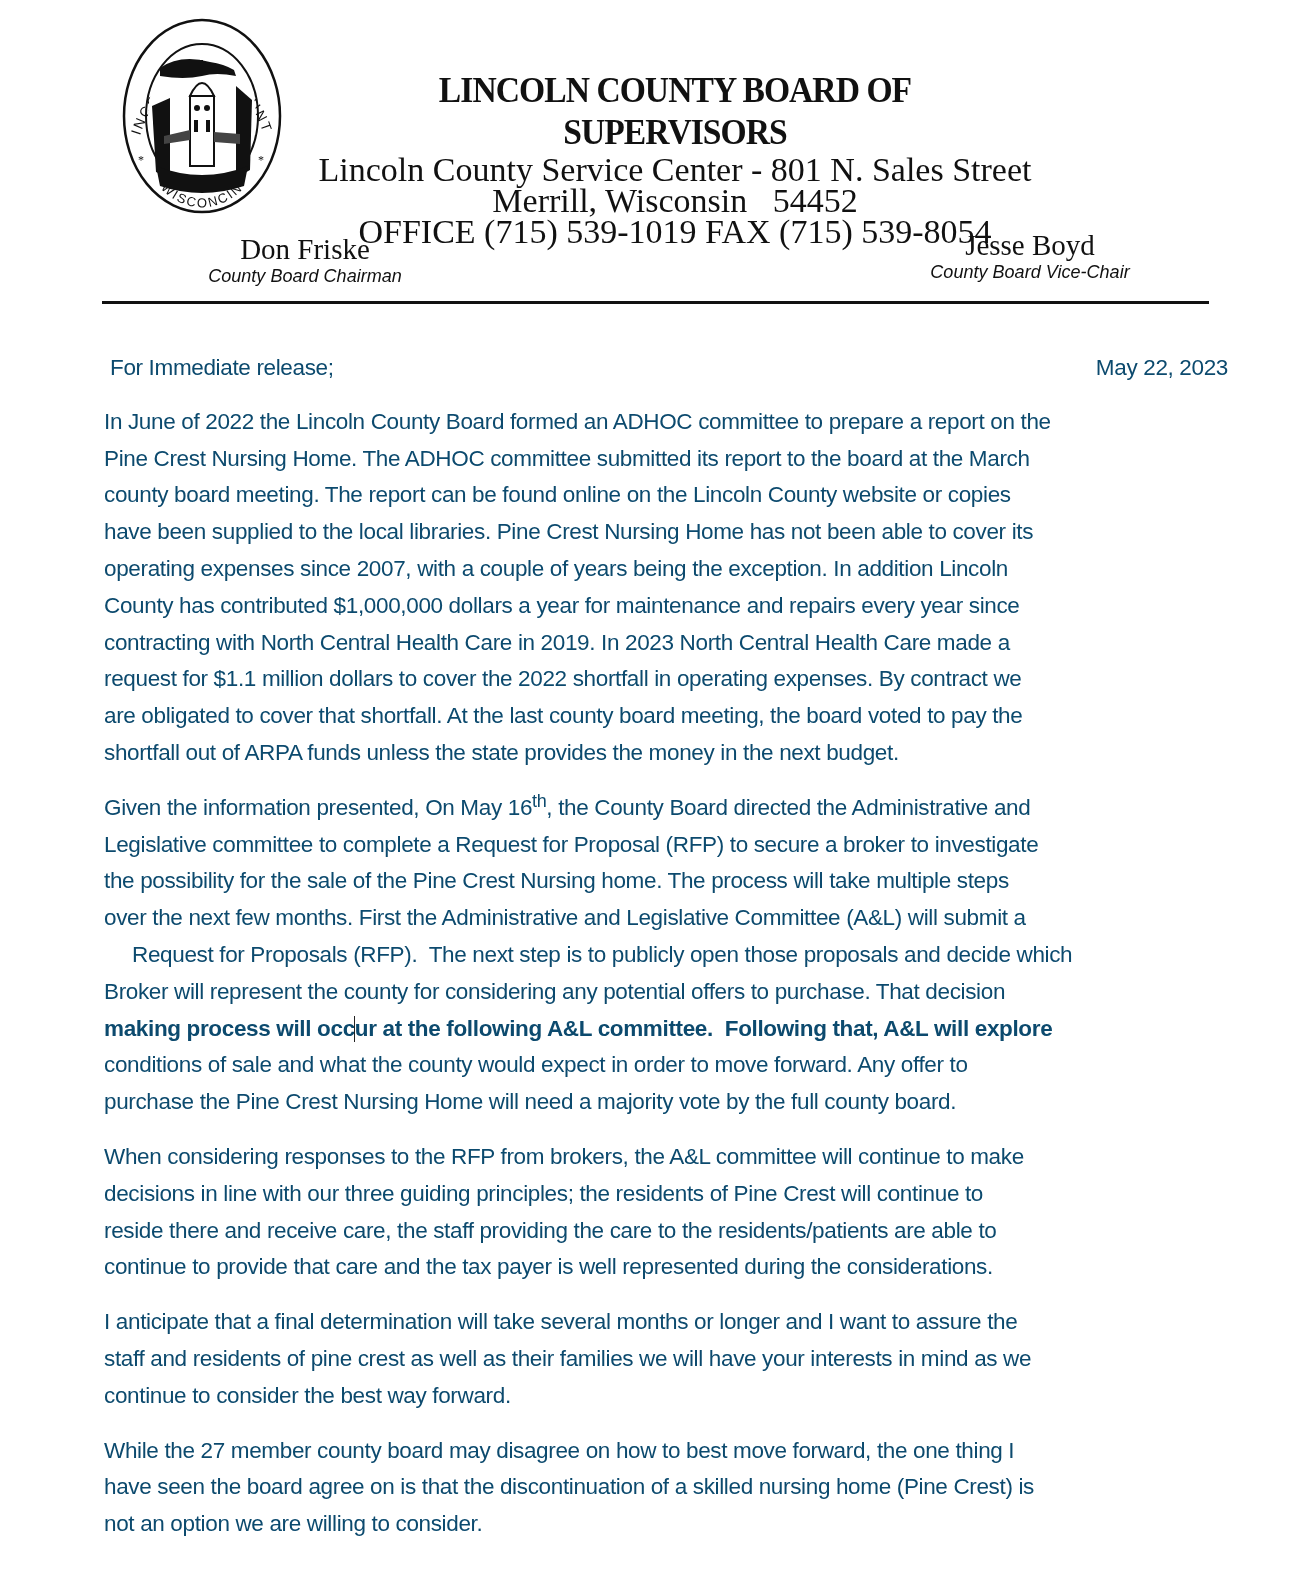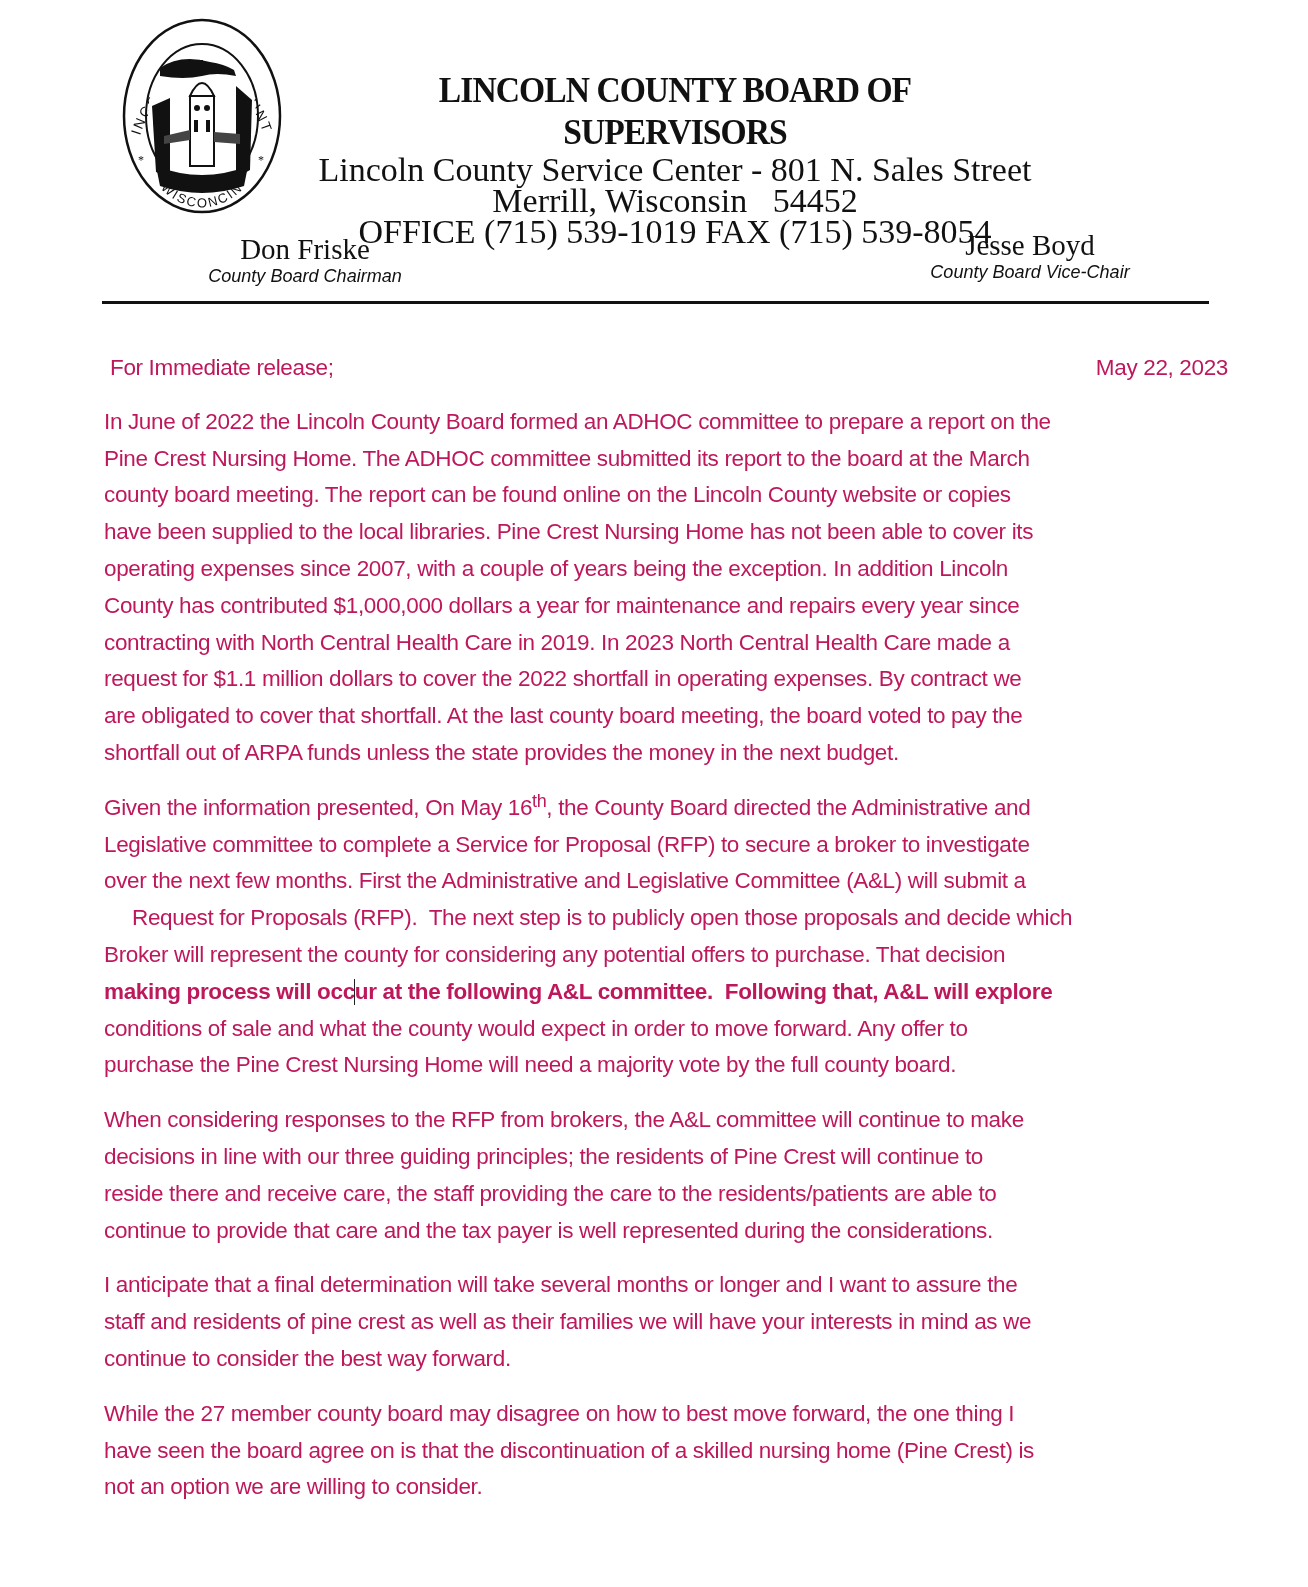--- a/index.html
+++ b/index.html
@@ -74,21 +74,21 @@
     }
     .body-text {
       position: absolute;
       left: 104px;
       top: 350px;
       width: 1124px;
       font-family: "Liberation Sans", "DejaVu Sans", sans-serif;
       font-size: 22.5px;
       line-height: 36.8px;
       letter-spacing: -0.35px;
-      color: #be185d;
+      color: #0c4a6e;
     }
     .release-row {
       display: flex;
       justify-content: space-between;
       padding-left: 6px;
       margin-bottom: 17px;
     }
     .para {
       margin: 0 0 18px 0;
       white-space: normal;
@@ -181,21 +181,22 @@
     <span class="line">operating expenses since 2007, with a couple of years being the exception. In addition Lincoln</span>
     <span class="line">County has contributed $1,000,000 dollars a year for maintenance and repairs every year since</span>
     <span class="line">contracting with North Central Health Care in 2019. In 2023 North Central Health Care made a</span>
     <span class="line">request for $1.1 million dollars to cover the 2022 shortfall in operating expenses. By contract we</span>
     <span class="line">are obligated to cover that shortfall. At the last county board meeting, the board voted to pay the</span>
     <span class="line">shortfall out of ARPA funds unless the state provides the money in the next budget.</span>
   </div>
 
   <div class="para">
     <span class="line"><span>Given the information presented, On May 16</span><sup>th</sup><span>, the County Board directed the Administrative and</span></span>
-    <span class="line">Legislative committee to complete a Service for Proposal (RFP) to secure a broker to investigate</span>
+    <span class="line">Legislative committee to complete a Request for Proposal (RFP) to secure a broker to investigate</span>
+    <span class="line">the possibility for the sale of the Pine Crest Nursing home. The process will take multiple steps</span>
     <span class="line">over the next few months. First the Administrative and Legislative Committee (A&amp;L) will submit a</span>
     <span class="line" style="white-space: pre; margin-left: 28px;">Request for Proposals (RFP).  The next step is to publicly open those proposals and decide which</span>
     <span class="line">Broker will represent the county for considering any potential offers to purchase. That decision</span>
     <span class="line" style="white-space: pre; font-weight: bold;"><span>making process will occ</span><span class="caret"></span><span>ur at the following A&amp;L committee.  Following that, A&amp;L will explore</span></span>
     <span class="line">conditions of sale and what the county would expect in order to move forward. Any offer to</span>
     <span class="line">purchase the Pine Crest Nursing Home will need a majority vote by the full county board.</span>
   </div>
 
   <div class="para">
     <span class="line">When considering responses to the RFP from brokers, the A&amp;L committee will continue to make</span>

